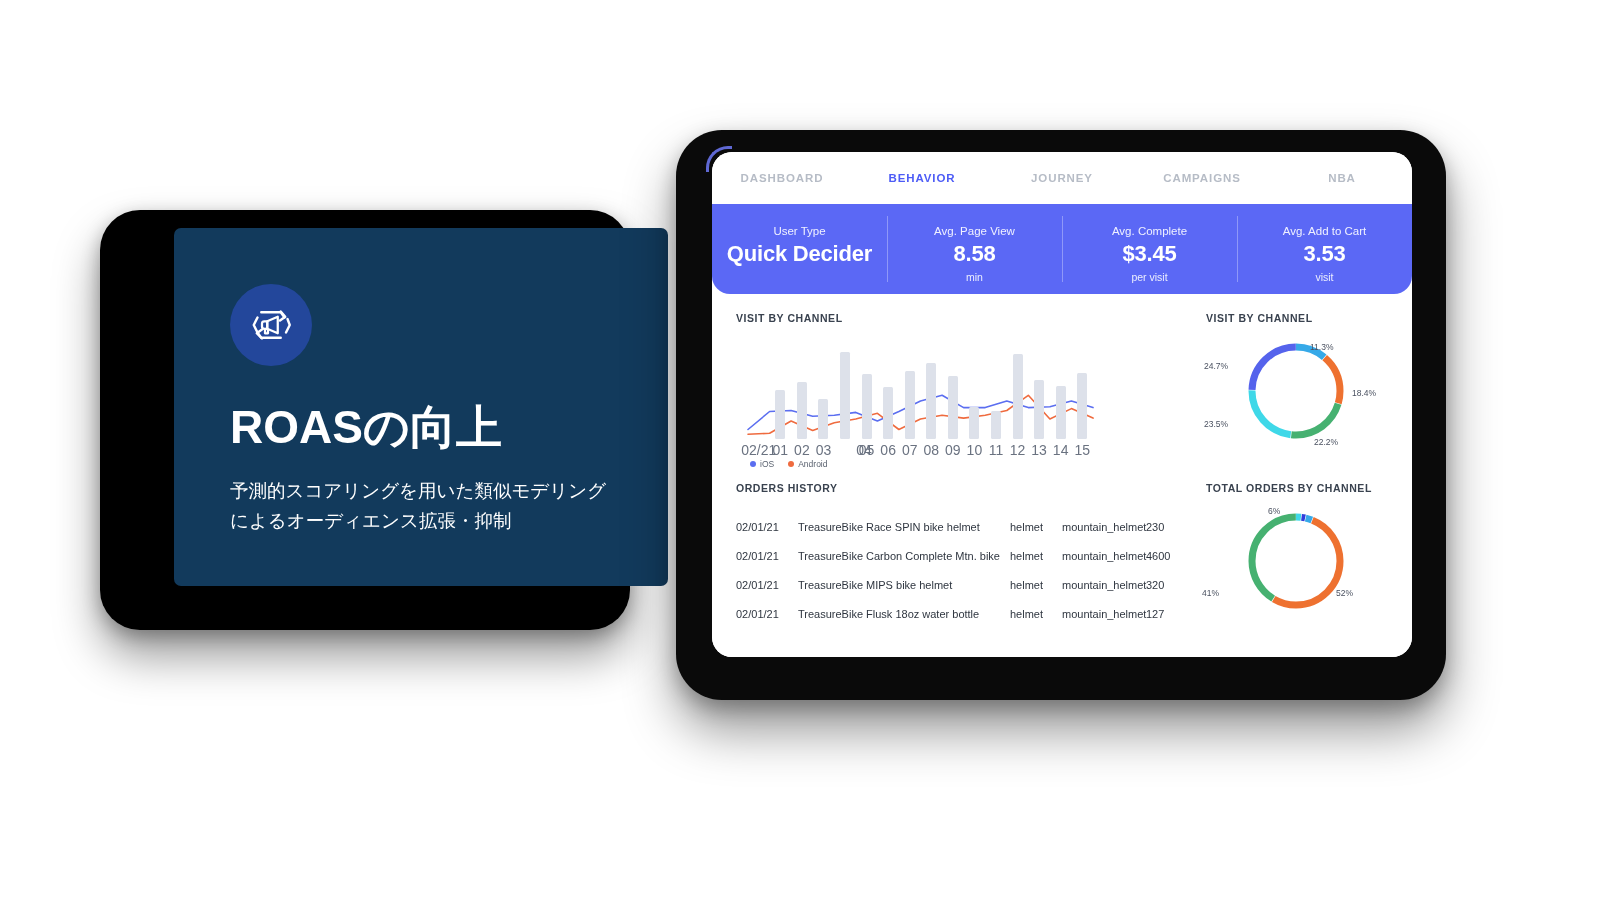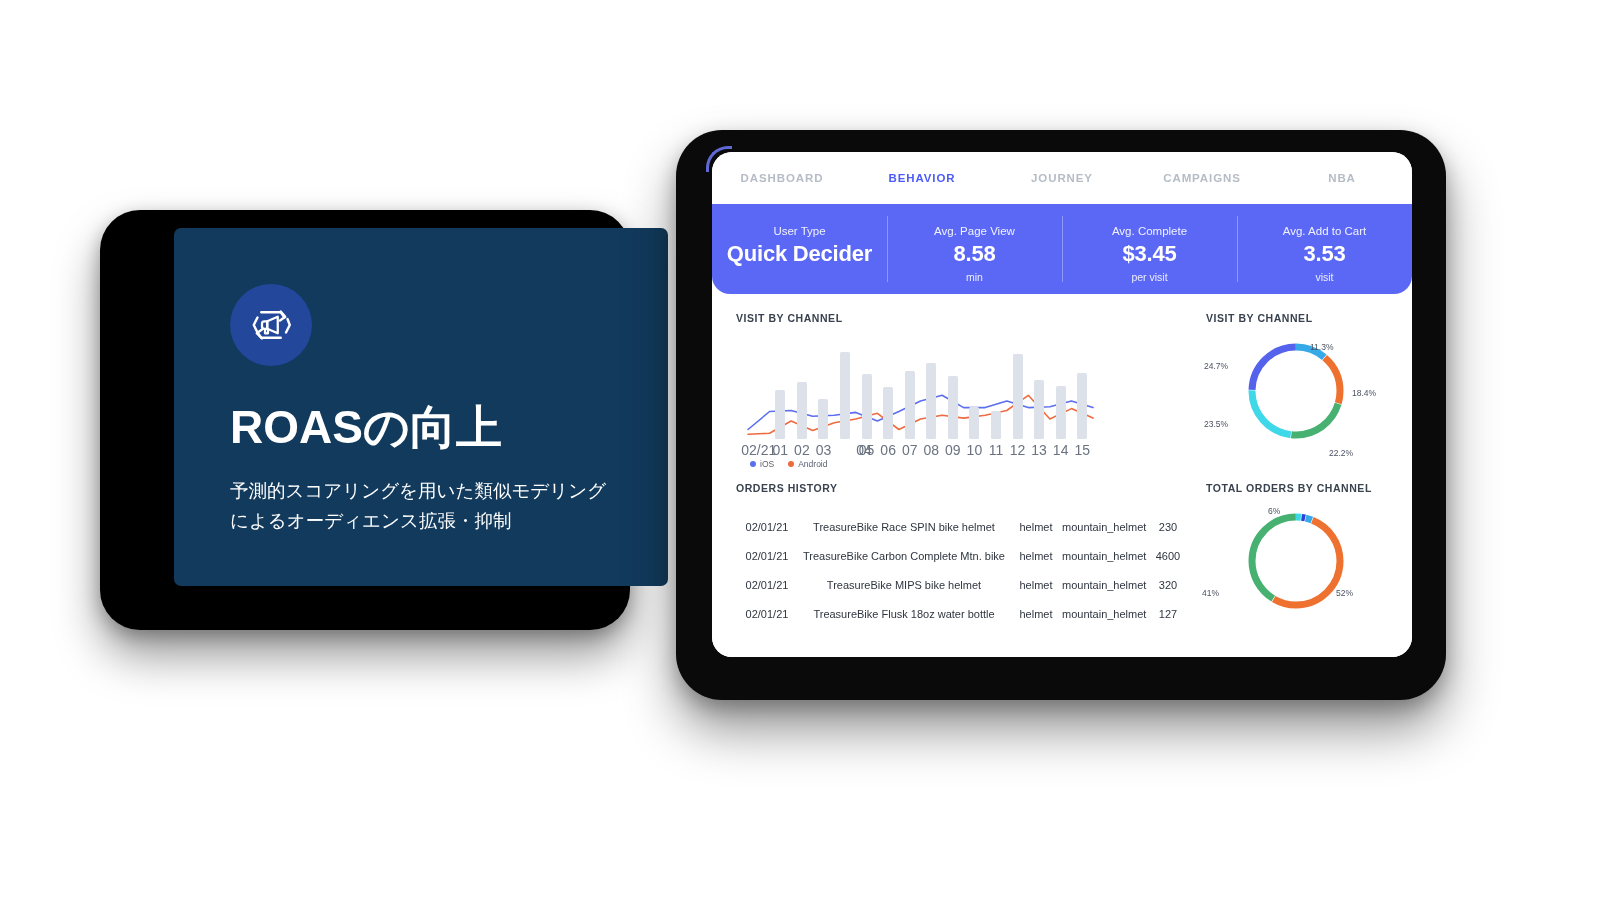--- a/index.html
+++ b/index.html
@@ -109,21 +109,21 @@
   .bar { position: absolute; bottom: 0; width: 10px; background: #dde1ea; border-radius: 1.5px; }
   #combo-svg { position: absolute; left: 0; top: 0; width: 345px; height: 95px; overflow: visible; }
   #xaxis { position: relative; width: 357px; margin-left: 6px; height: 14px; margin-top: 3px; }
   .xt { position: absolute; font-size: 14px; color: #6a7280; transform: translateX(-50%); white-space: nowrap; }
   #legend { display: flex; gap: 14px; margin-left: 14px; margin-top: 3px; align-items: center; }
   .lg { display: flex; align-items: center; gap: 4px; font-size: 8.5px; color: #5b6370; }
   .dot { width: 6px; height: 6px; border-radius: 50%; display: inline-block; }
 
   
   #orders-block { position: absolute; left: 24px; top: 188px; width: 460px; }
-  #orders-table { margin-top: 18px; width: 440px; text-align: center; }
+  #orders-table { margin-top: 18px; width: 440px; }
   .orow { display: flex; align-items: center; height: 29px; font-size: 11px; color: #2f3640; }
   .c-date { width: 62px; flex: none; color:#2f3640; }
   .c-prod { width: 212px; flex: none; }
   .c-cat  { width: 52px; flex: none; }
   .c-sub  { width: 84px; flex: none; }
   .c-qty  { width: 44px; flex: none; }
 
   
   .donut-block { position: absolute; }
   #donut1-block { left: 494px; top: 18px; width: 190px; }
@@ -300,21 +300,21 @@
         <div class="donut-wrap" id="donut1">
             <svg width="110" height="110" viewBox="0 0 110 110">
               <circle cx="55" cy="55" r="44" fill="none" stroke="#36a9e8" stroke-width="7" stroke-dasharray="30.60878855873816 276.46015351590177" stroke-dashoffset="0" transform="rotate(-90 55 55)"></circle>
               <circle cx="55" cy="55" r="44" fill="none" stroke="#ee7130" stroke-width="7" stroke-dasharray="50.217850396529386 276.46015351590177" stroke-dashoffset="-31.20878855873816" transform="rotate(-90 55 55)"></circle>
               <circle cx="55" cy="55" r="44" fill="none" stroke="#46b171" stroke-width="7" stroke-dasharray="60.712841239290896 276.46015351590177" stroke-dashoffset="-82.02663895526754" transform="rotate(-90 55 55)"></circle>
               <circle cx="55" cy="55" r="44" fill="none" stroke="#3fd8e8" stroke-width="7" stroke-dasharray="64.30323284339353 276.46015351590177" stroke-dashoffset="-143.33948019455843" transform="rotate(-90 55 55)"></circle>
               <circle cx="55" cy="55" r="44" fill="none" stroke="#5563ec" stroke-width="7" stroke-dasharray="67.61744047794978 276.46015351590177" stroke-dashoffset="-208.24271303795192" transform="rotate(-90 55 55)"></circle>
             </svg>
             <span class="plab" style="left: 104px; top: 8px;">11.3%</span>
             <span class="plab" style="left: 146px; top: 54px;">18.4%</span>
-            <span class="plab" style="left: 108px; top: 114px; margin-left: 15px;">22.2%</span>
+            <span class="plab" style="left: 108px; top: 103px;">22.2%</span>
             <span class="plab" style="left: -2px; top: 85px;">23.5%</span>
             <span class="plab" style="left: -2px; top: 27px;">24.7%</span>
           </div>
       </section>
 
       <section id="donut2-block" class="donut-block">
         <div class="section-title">TOTAL ORDERS BY CHANNEL</div>
         <div class="donut-wrap" id="donut2">
             <svg width="110" height="110" viewBox="0 0 110 110">
               <circle cx="55" cy="55" r="44" fill="none" stroke="#3fd8e8" stroke-width="7" stroke-dasharray="4.985053606381855 276.46015351590177" stroke-dashoffset="0" transform="rotate(-90 55 55)"></circle>

